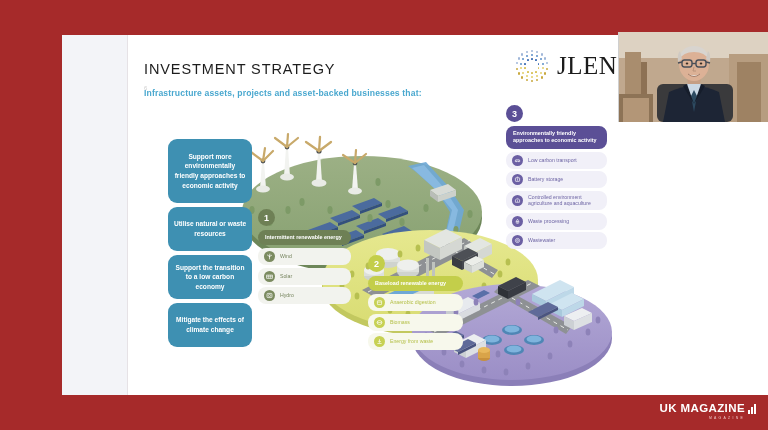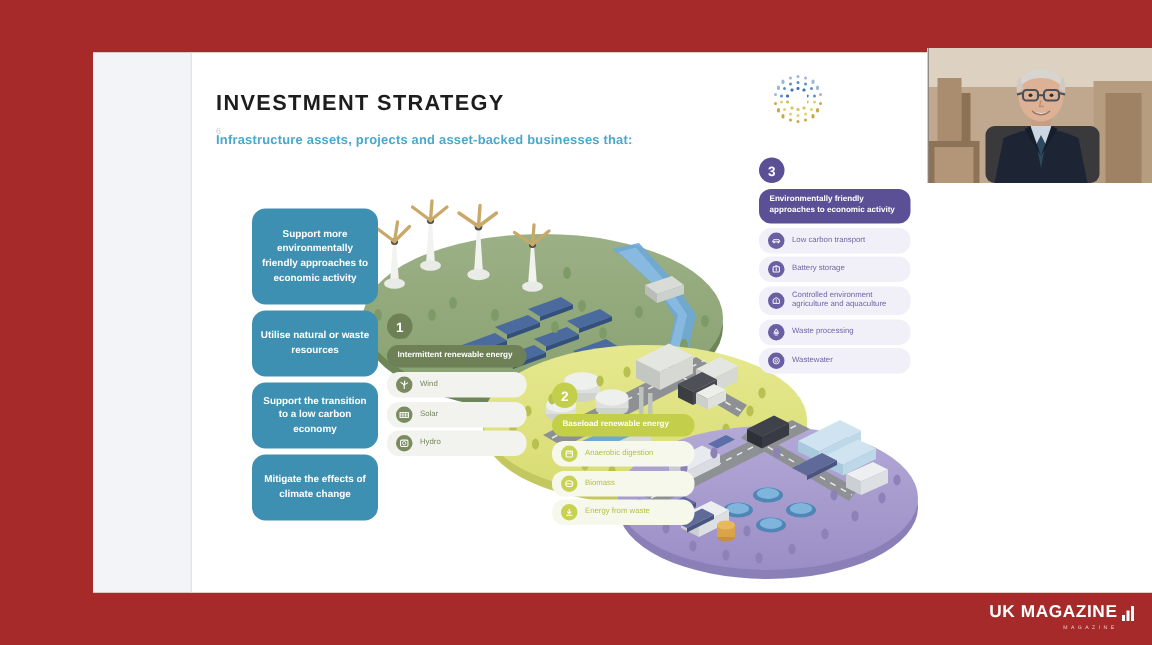--- a/index.html
+++ b/index.html
@@ -29,21 +29,21 @@
     background: #ffffff;
   }
 
   
   .page-num {
     position: absolute; left: 82px; top: 50px;
     font-size: 6px; color: #cfcfcf; letter-spacing: .4px;
   }
   .slide-title {
     position: absolute; left: 82px; top: 26px;
-    font-size: 14.5px; font-weight: bold; color: #1d1d1d;
+    font-size: 14.5px; font-weight: normal; color: #1d1d1d;
     letter-spacing: .9px;
   }
   .slide-sub {
     position: absolute; left: 82px; top: 53px;
     font-size: 8.6px; font-weight: bold; color: #4aa8cf;
     letter-spacing: .15px;
   }
 
   
   #jlen {
@@ -211,20 +211,21 @@
         <i style="background: rgb(201, 169, 63); width: 2.1px; height: 2.1px; left: 16.95px; top: 31.95px;"></i>
         <i style="background: rgb(201, 169, 63); width: 2.1px; height: 2.1px; left: 11.8197px; top: 31.0454px;"></i>
         <i style="background: rgb(201, 169, 63); width: 2.1px; height: 2.1px; left: 7.30819px; top: 28.4407px;"></i>
         <i style="background: rgb(201, 169, 63); width: 2.1px; height: 2.1px; left: 3.95962px; top: 24.45px;"></i>
         <i style="background: rgb(201, 169, 63); width: 2.1px; height: 2.1px; left: 2.17788px; top: 19.5547px;"></i>
         <i style="background: rgb(159, 182, 216); width: 2.1px; height: 2.1px; left: 2.17788px; top: 14.3453px;"></i>
         <i style="background: rgb(159, 182, 216); width: 2.1px; height: 2.1px; left: 3.95962px; top: 9.45px;"></i>
         <i style="background: rgb(159, 182, 216); width: 2.1px; height: 2.1px; left: 7.30819px; top: 5.45933px;"></i>
         <i style="background: rgb(159, 182, 216); width: 2.1px; height: 2.1px; left: 11.8197px; top: 2.85461px;"></i>
       </div>
+    <div id="jlen-word">JLEN</div>
   </div>
 
   <div id="illus">
     <svg width="400" height="300" viewBox="0 0 400 300">
       <defs>
         <linearGradient id="gGreenTop" x1="0" y1="0" x2="0" y2="1">
           <stop offset="0%" stop-color="#9cb085"></stop>
             <stop offset="100%" stop-color="#86a070"></stop>
         </linearGradient>
         <linearGradient id="gYellowTop" x1="0" y1="0" x2="0" y2="1">

